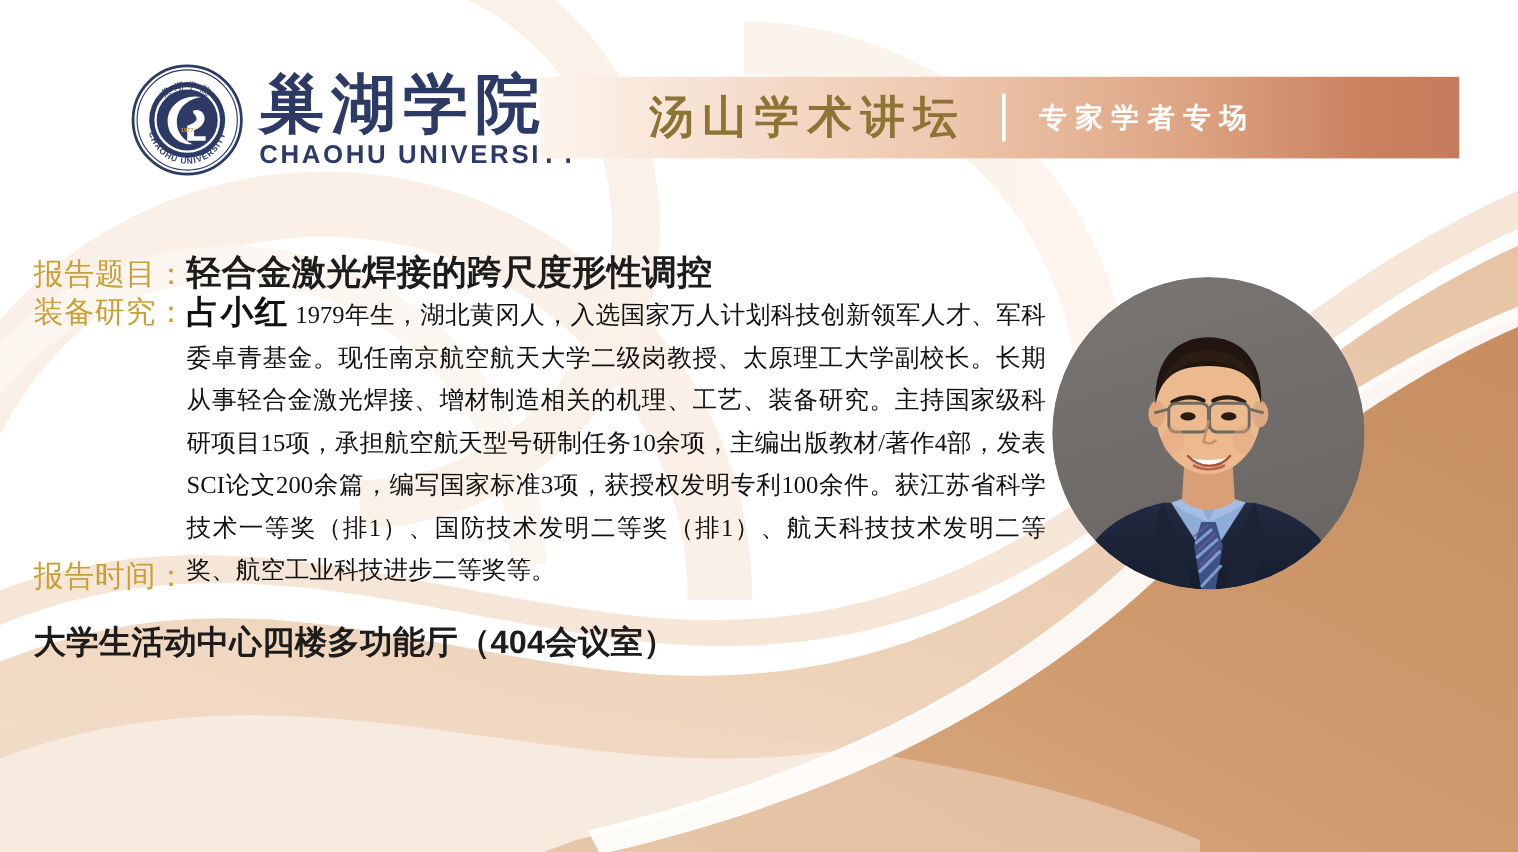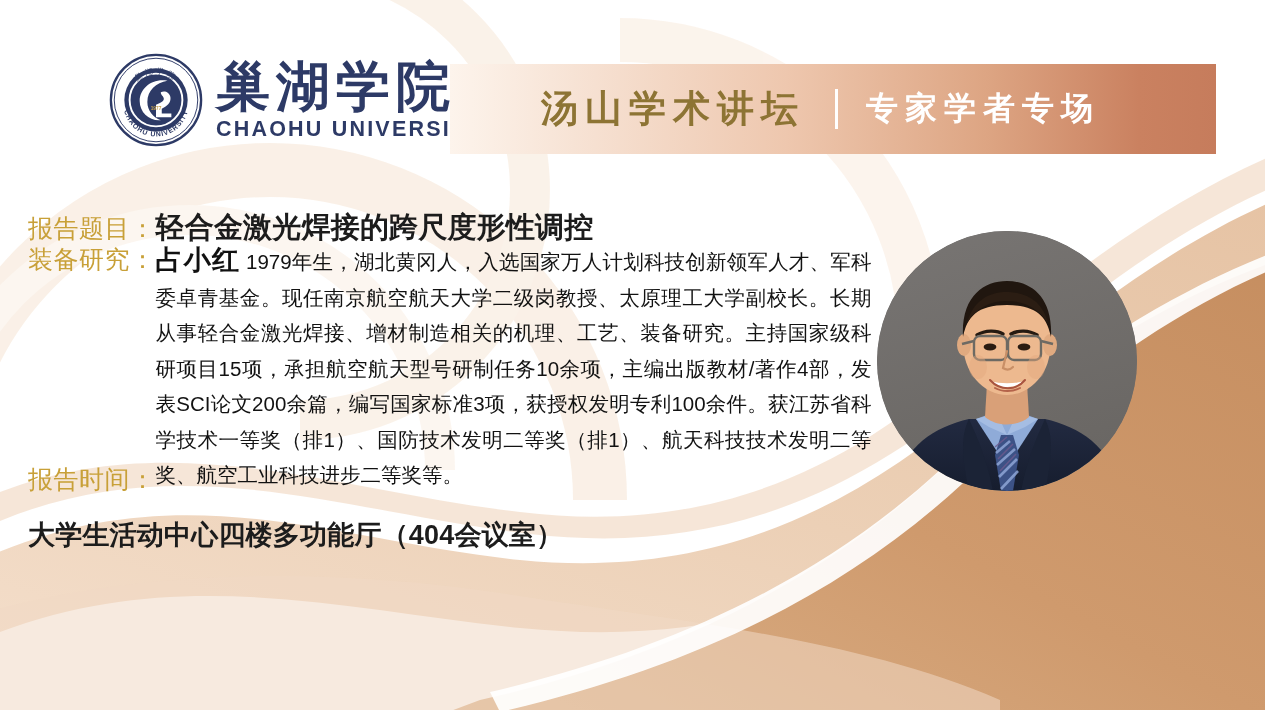--- a/index.html
+++ b/index.html
@@ -73,21 +73,21 @@
     white-space: nowrap;
     margin-top: 2px;
   }
 
   
   #banner {
     position: absolute;
     left: 450px;
     top: 64px;
     width: 766px;
-    height: 90px;
+    height: 68px;
     background: linear-gradient(90deg,
         #fdf4ec 0%,
         #f7e3d5 16%,
         #eec7ae 44%,
         #dda583 70%,
         #ca8160 90%,
         #c67c5c 100%);
     display: flex;
     align-items: center;
     z-index: 4;
@@ -104,21 +104,21 @@
   #banner-divider {
     width: 3px;
     height: 40px;
     background: #ffffff;
     margin-left: 30px;
     margin-right: 28px;
     flex: 0 0 auto;
   }
   #banner-sub {
     font-family: Liberation Sans, sans-serif;
-    font-size: 32px;
+    font-size: 23px;
     font-weight: 700;
     color: #ffffff;
     letter-spacing: 7px;
     white-space: nowrap;
   }
 
   
   #content {
     position: absolute;
     left: 0; top: 0;
@@ -150,21 +150,21 @@
 
   
   #row-title { left: 28px; top: 180px; align-items: baseline; }
   #row-title .value-strong { font-size: 29px; margin-top: 28px; }
 
   
   #row-bio { left: 28px; top: 243px; align-items: flex-start; }
   #bio-body {
     width: 716px;
     white-space: normal;
-    font-family: Liberation Sans, sans-serif;
+    font-family: Liberation Serif, serif;
     font-size: 20.5px;
     font-weight: 400;
     color: #121212;
     line-height: 35.5px;
     text-align: justify;
     text-justify: inter-ideograph;
   }
   #bio-name {
     font-size: 27px;
     font-weight: 700;

